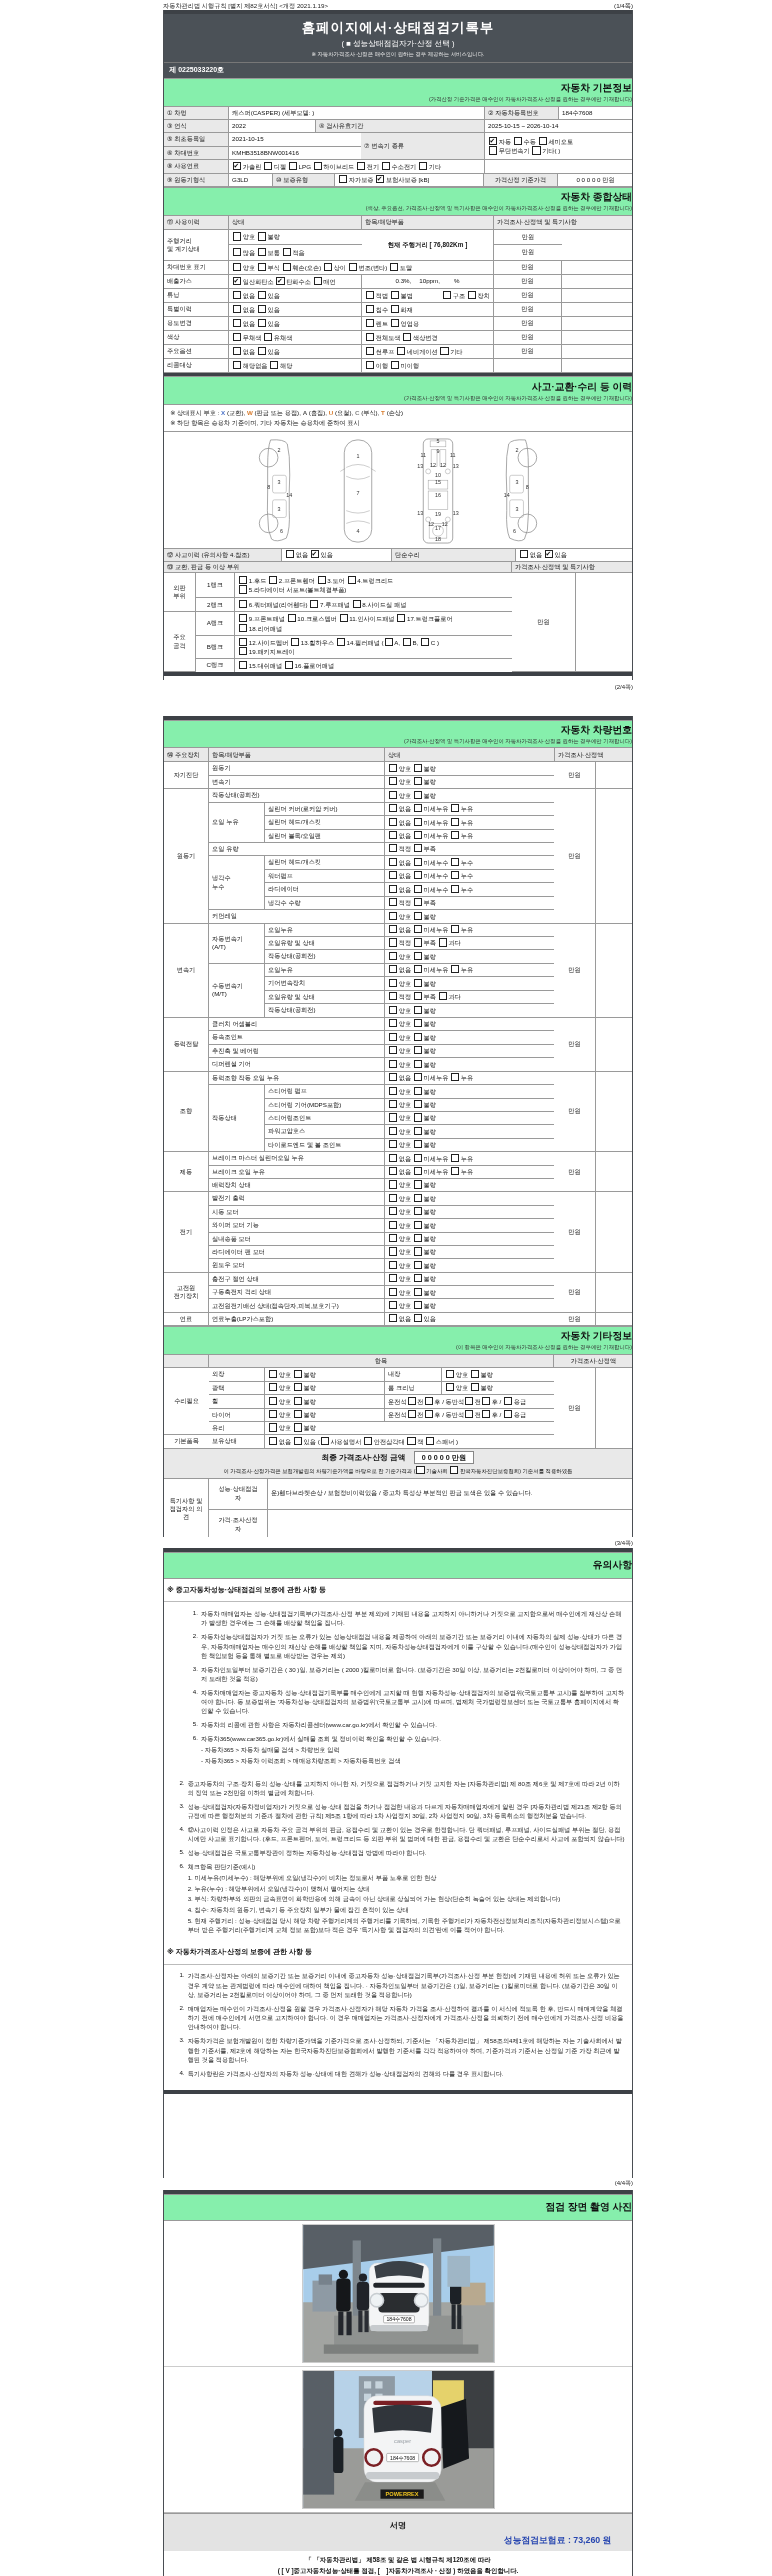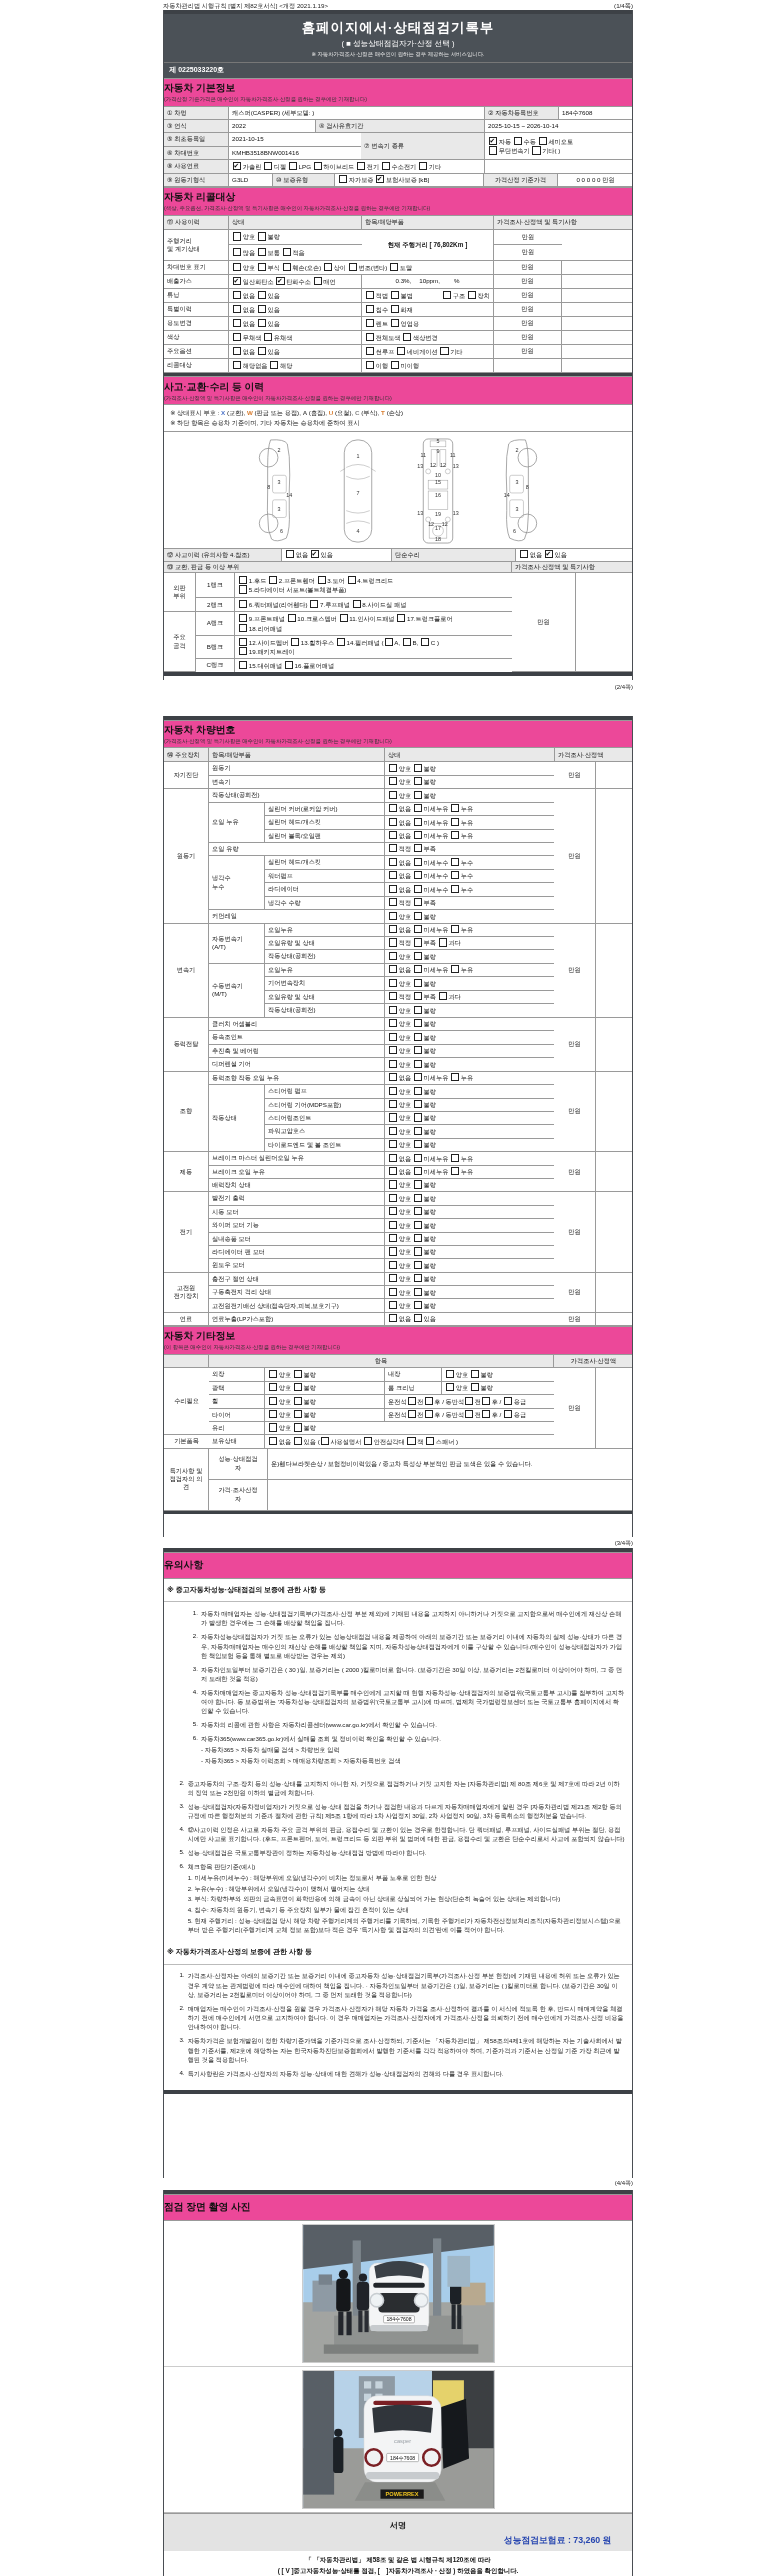--- a/index.html
+++ b/index.html
@@ -7,21 +7,21 @@
   .doc{position:relative;width:773px;height:2576px;background:#fff;overflow:hidden;}
   .topline{position:absolute;left:163px;width:470px;top:2.1px;display:flex;justify-content:space-between;font-size:6.2px;color:#222;}
   .pagebox{position:absolute;left:163px;width:470px;background:#fff;border-left:1px solid #4a4e53;border-right:1px solid #4a4e53;box-sizing:border-box;overflow:hidden;}
   .bar{height:3.6px;background:#3d4146;}
   .pagelabel{position:absolute;width:470px;left:163px;text-align:right;font-size:6px;color:#222;}
   .darkhead{background:#4b5157;color:#fff;text-align:center;padding:5.2px 0 4.1px;}
   .darkhead .t{font-size:13.4px;font-weight:bold;letter-spacing:1px;}
   .darkhead .s{font-size:7.7px;margin-top:2.1px;}
   .darkhead .n{font-size:5.4px;margin-top:1.5px;color:#e8e8e8;}
   .docno{background:#4b5157;color:#fff;font-size:7px;font-weight:bold;padding:2.6px 5.2px;border-top:0.5px solid #777;}
-  .sech{background:#ec4899;text-align:left;padding:3.1px 0 2.6px;border-bottom:0.5px solid #999;border-top:0.5px solid #999;}
+  .sech{background:#86efac;text-align:right;padding:3.1px 0 2.6px;border-bottom:0.5px solid #999;border-top:0.5px solid #999;}
   .sech .t{font-size:9.8px;font-weight:bold;}
   .sech .n{font-size:5.4px;margin-top:1px;color:#333;}
   .tbl{border-top:0;border-left:0;}
   .grow{display:flex;align-items:stretch;}
   .gcell{border-right:0.5px solid #9a9a9a;border-bottom:0.5px solid #9a9a9a;display:flex;align-items:center;padding:1px 3.1px;box-sizing:border-box;font-size:6.2px;background:#fff;overflow:hidden;}
   .gcell:last-child{border-right:0;}
   .gcell.stack{flex-direction:column;align-items:stretch;padding:0;border-right:0;border-bottom:0;}
   .gcell.stack>.grow{flex:1;}
   .ct{width:100%;line-height:1.35;}
   .spread{display:flex;justify-content:space-between;}
@@ -160,21 +160,21 @@
           <div class="gcell hd c" style="flex: 0 0 74px; width: 74px;">
             <div class="ct">가격산정 기준가격</div>
           </div>
           <div class="gcell c" style="flex: 0 0 75px; width: 75px;">
             <div class="ct">0 0 0 0 0 만원</div>
           </div>
         </div>
       </div>
 
     <div class="sech">
-      <div class="t">자동차 리콜대상</div>
+      <div class="t">자동차 종합상태</div>
       <div class="n">(색상, 주요옵션, 가격조사·산정액 및 특기사항은 매수인이 자동차가격조사·산정을 원하는 경우에만 기재합니다)</div>
     </div>
     <div class="tbl" id="t-composite">
         <div class="grow" style="min-height: 14px;">
           <div class="gcell hd" style="flex: 0 0 65px; width: 65px;">
             <div class="ct">⑪ 사용이력</div>
           </div>
           <div class="gcell hd" style="flex: 0 0 133px; width: 133px;">
             <div class="ct">상태</div>
           </div>
@@ -1142,20 +1142,27 @@
           </div>
           <div class="gcell c" style="flex: 0 0 42px; width: 42px;">
             <div class="ct">만원</div>
           </div>
           <div class="gcell " style="flex: 0 0 38px; width: 38px;">
             <div class="ct"></div>
           </div>
         </div>
       </div>
 
+    <div class="finalbox">
+      <div class="row1">
+        <span>최종 가격조사·산정 금액</span>
+        <span class="amt">0 0 0 0 0 만원</span>
+      </div>
+      <div class="row2" id="final-note">이 가격조사·산정가격은 보험개발원의 차량기준가액을 바탕으로 한 기준가격과 (<span class="cb"></span>기술사회 <span class="cb"></span>한국자동차진단보증협회) 기준서를 적용하였음</div>
+    </div>
     <div class="tbl" id="t-opinion">
         <div class="grow" style="min-height: 62px;">
           <div class="gcell c" style="flex: 0 0 45px; width: 45px;">
             <div class="ct">특기사항 및<br>점검자의 의견</div>
           </div>
           <div class="gcell stack" style="flex: 0 0 425px; width: 425px;">
             <div class="grow" style="min-height: 31px;">
               <div class="gcell c" style="flex: 0 0 59px; width: 59px;">
                 <div class="ct">성능·상태점검<br>자</div>
               </div>

